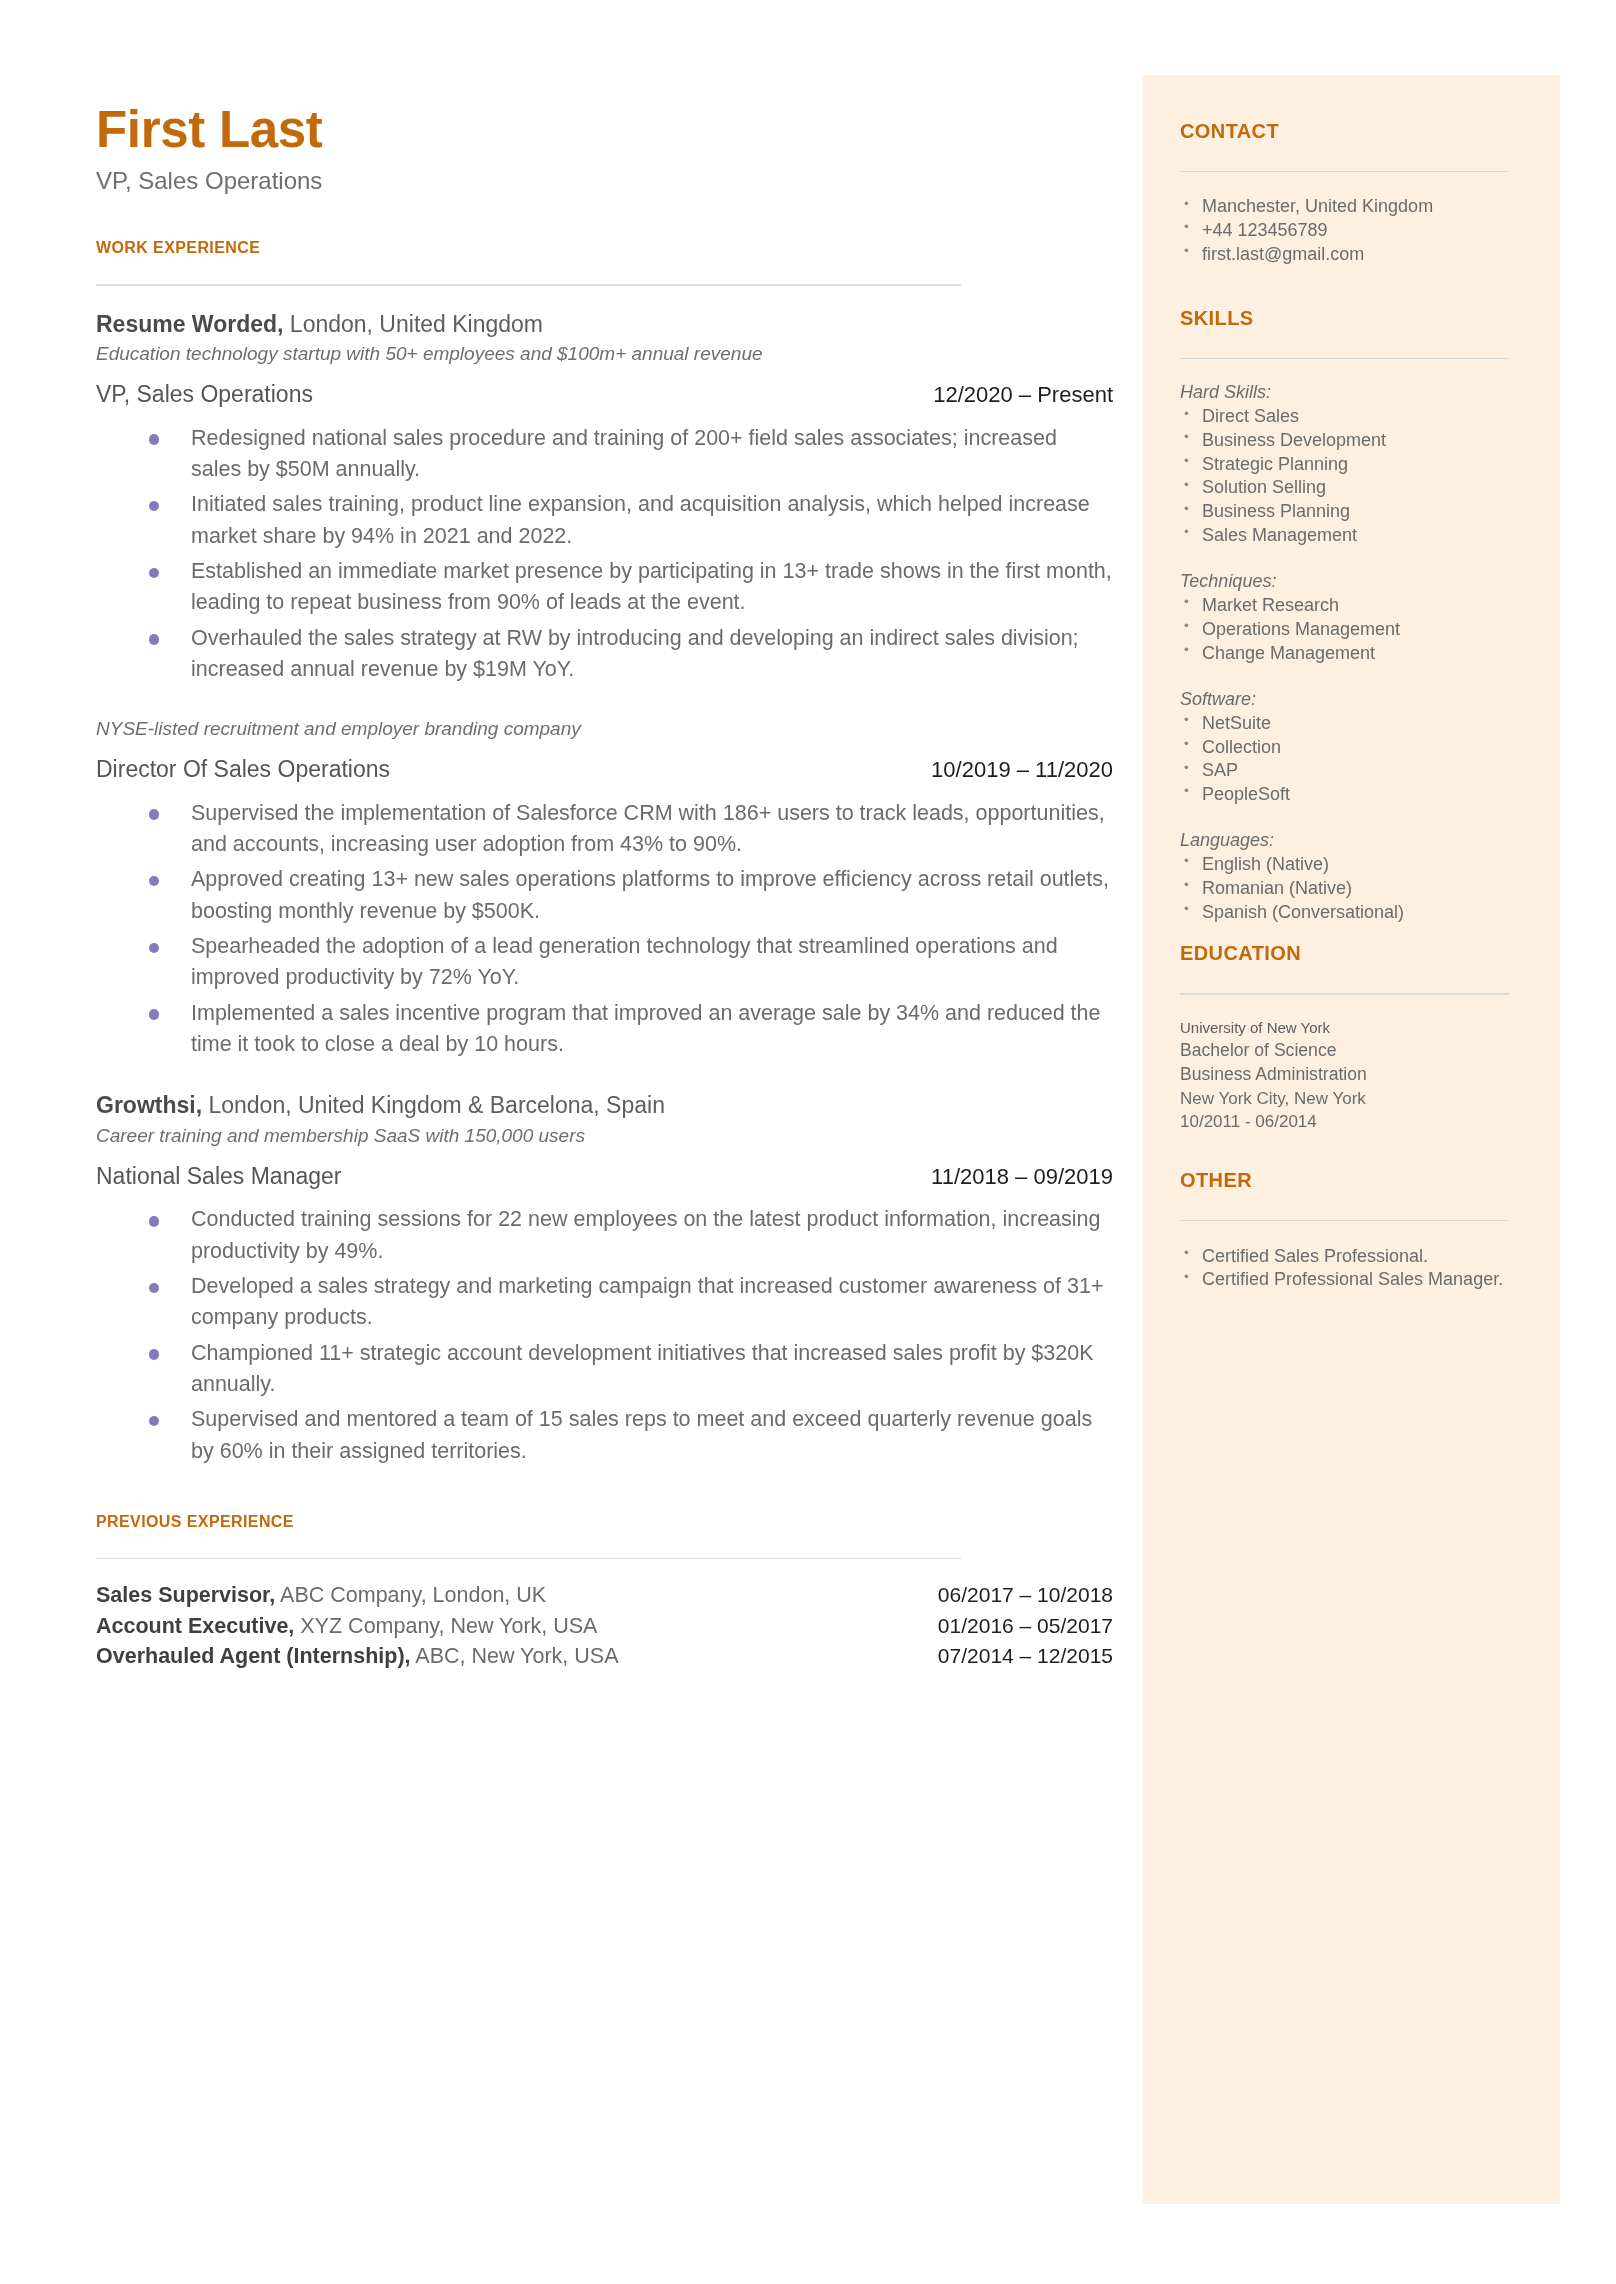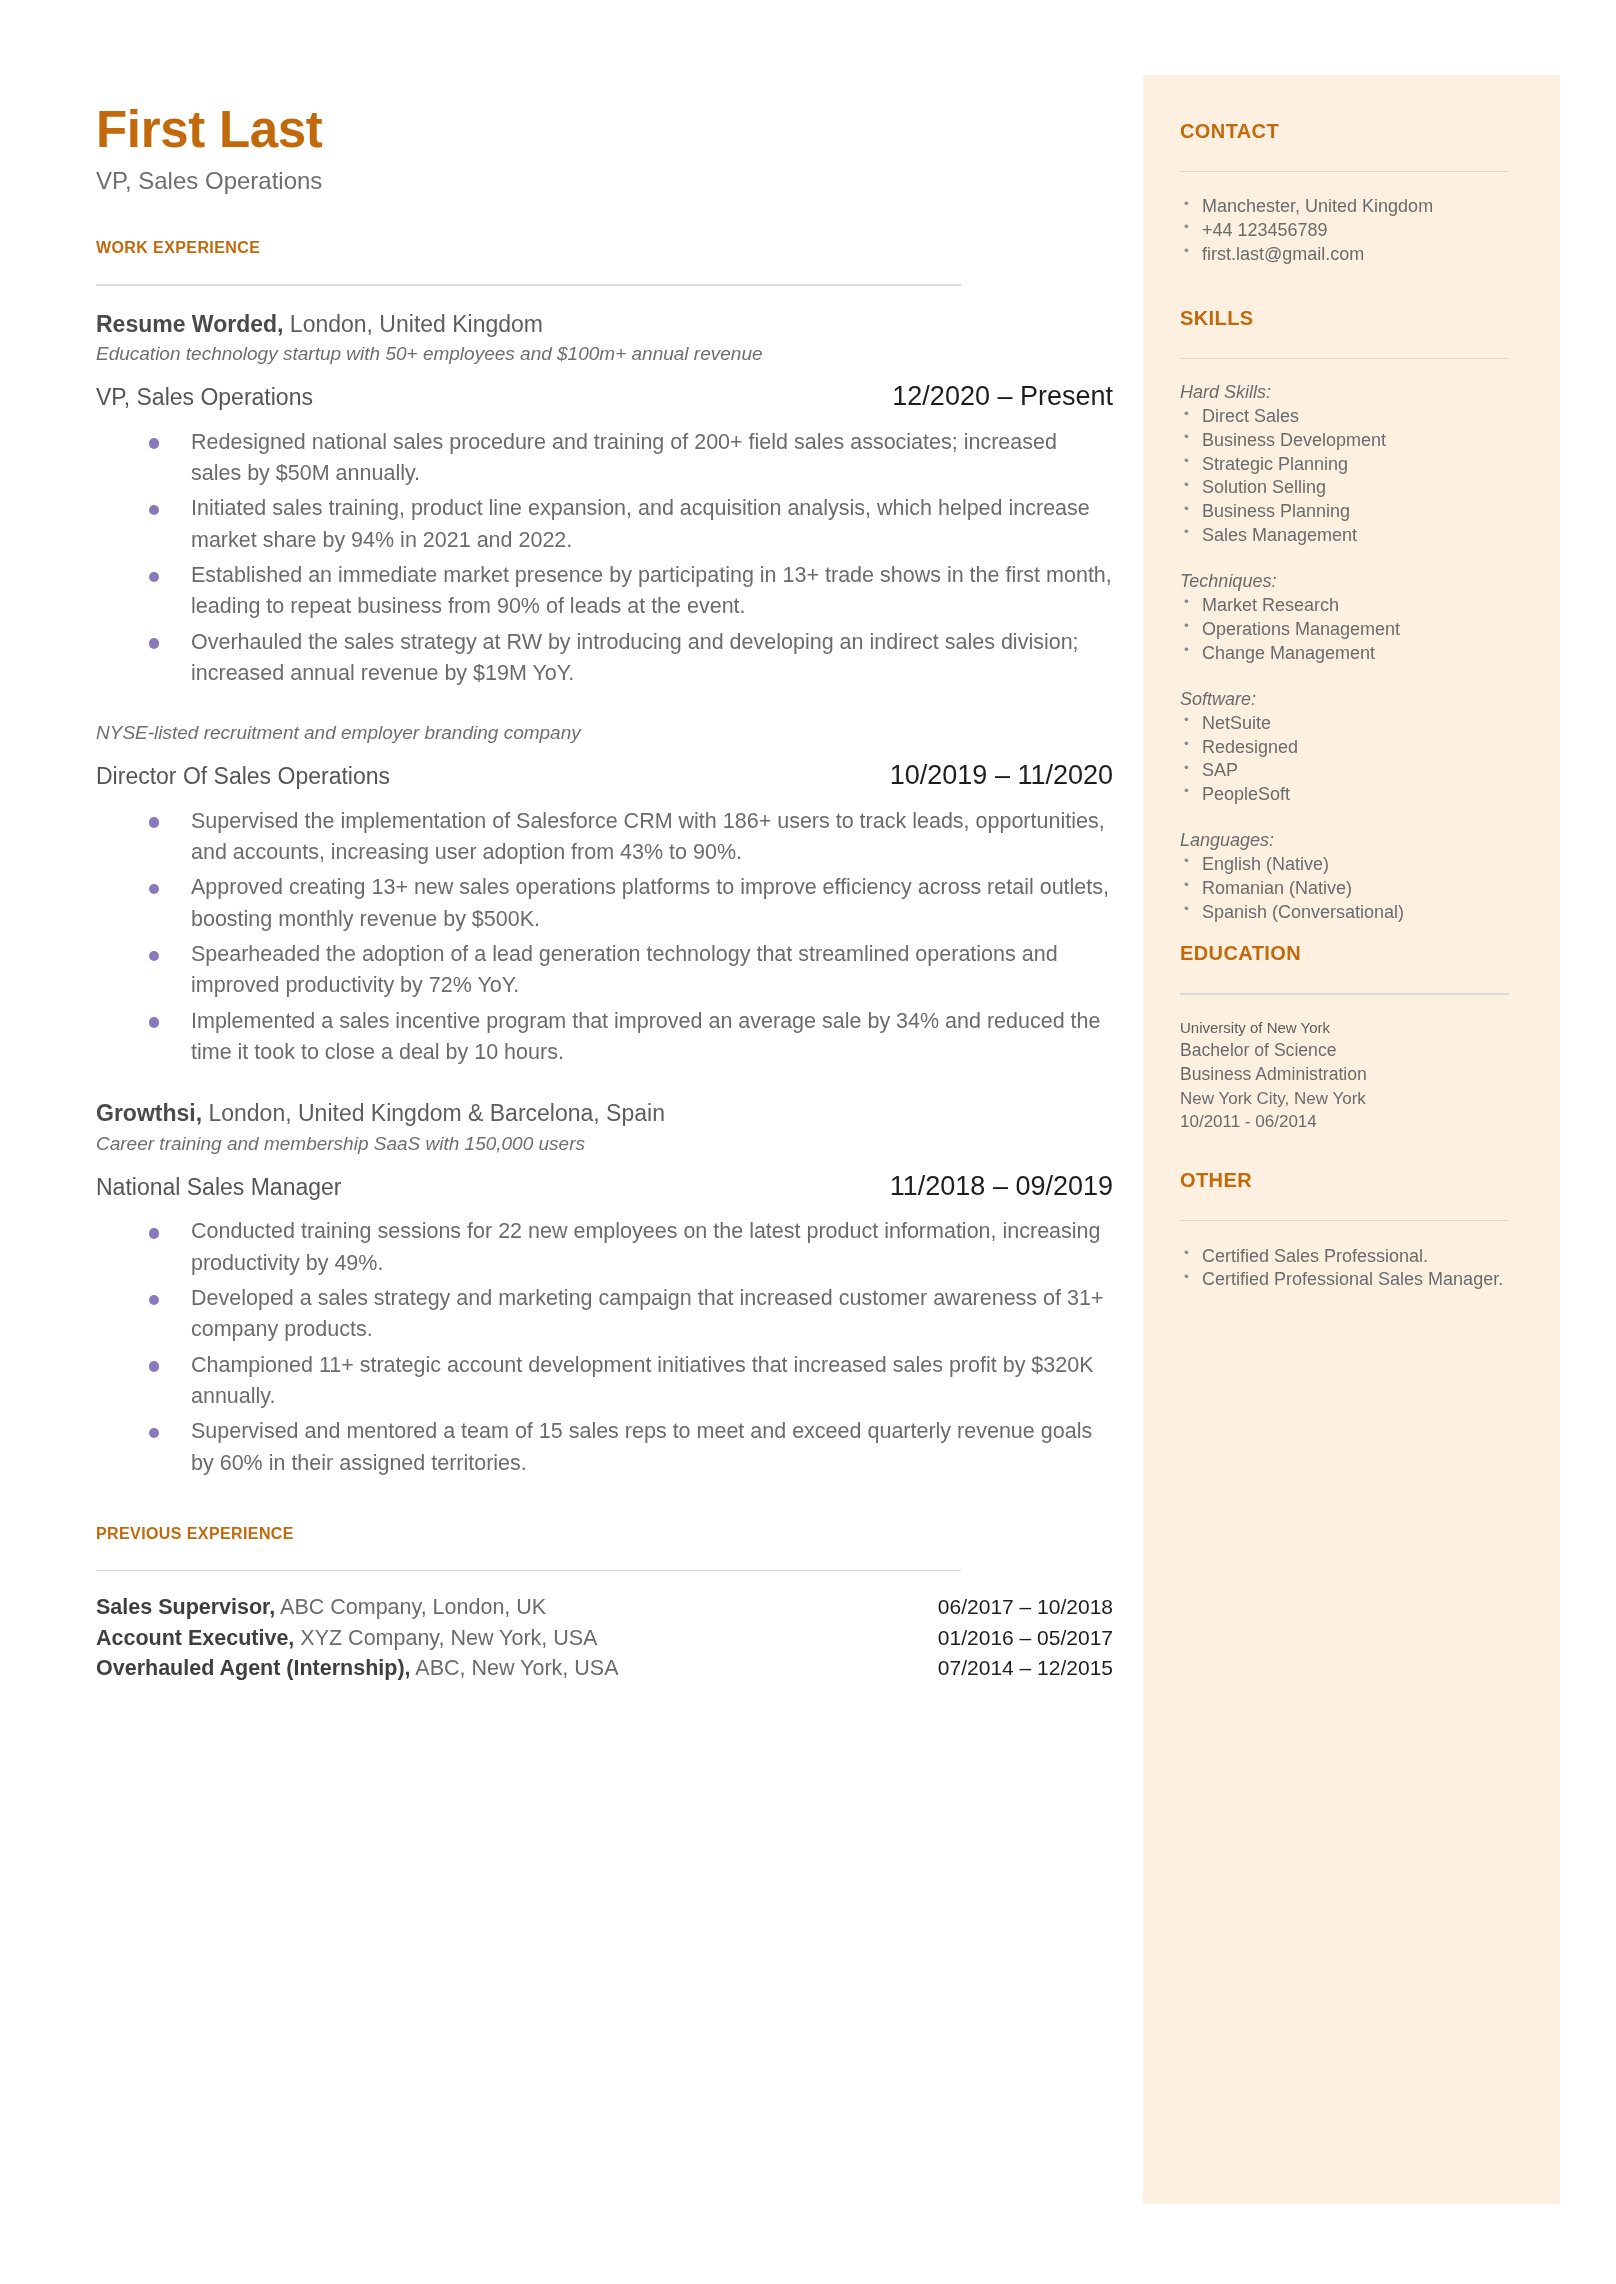--- a/index.html
+++ b/index.html
@@ -127,21 +127,21 @@
     margin-top:2px;
   }
   .title-row {
     display:flex;
     justify-content:space-between;
     align-items:baseline;
     margin-top:14.3px;
     width:1017px;
   }
   .job-title { font-size:23px; color:#555555; }
-  .job-dates { font-size:27px; color:#1d1d1d; }
+  .job-dates { font-size:22px; color:#1d1d1d; }
 
   ul.bullets {
     list-style:none;
     margin-top:14.3px;
     margin-left:53px;
   }
   ul.bullets li {
     position:relative;
     padding-left:42px;
     font-size:21.5px;
@@ -209,21 +209,21 @@
           <li>Market Research</li>
           <li>Operations Management</li>
           <li>Change Management</li>
         </ul>
       </div>
 
       <div class="side-group">
         <div class="side-group-label">Software:</div>
         <ul class="side-list">
           <li>NetSuite</li>
-          <li>Redesigned</li>
+          <li>Collection</li>
           <li>SAP</li>
           <li>PeopleSoft</li>
         </ul>
       </div>
 
       <div class="side-group">
         <div class="side-group-label">Languages:</div>
         <ul class="side-list">
           <li>English (Native)</li>
           <li>Romanian (Native)</li>

